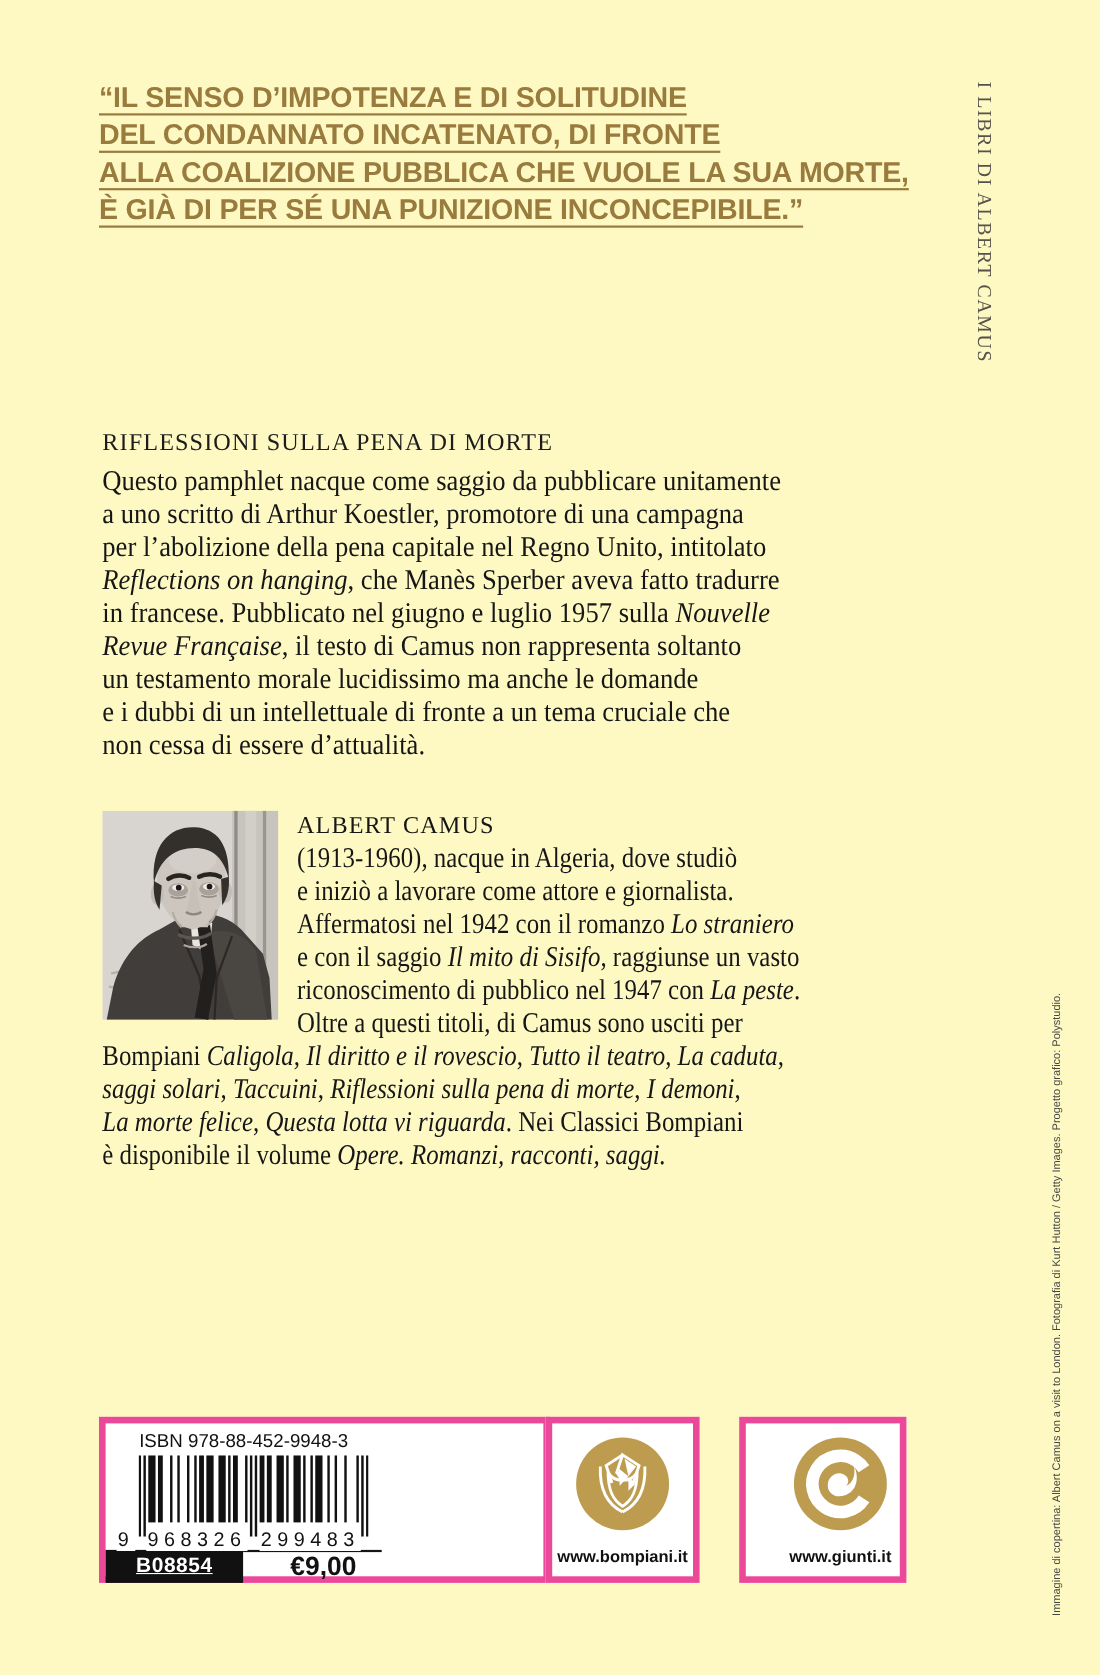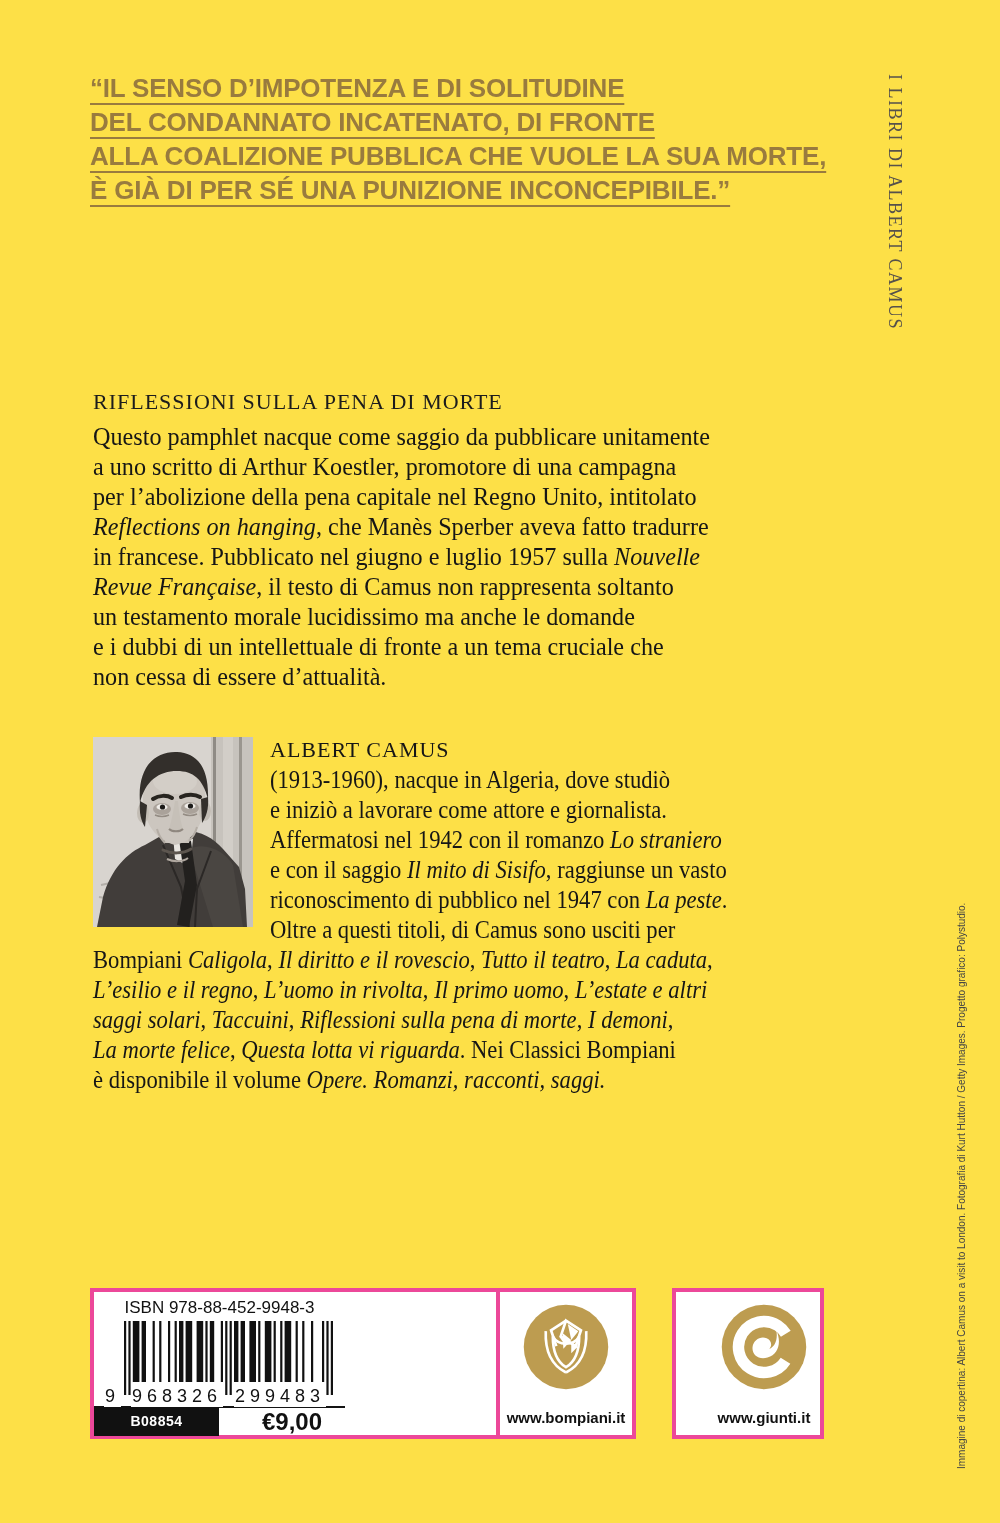--- a/index.html
+++ b/index.html
@@ -1,17 +1,17 @@
 <!DOCTYPE html>
 <html><head>
 <meta charset="utf-8">
 <style>
   html,body{margin:0;padding:0;}
   body{background:#e9e9e9;font-family:"Liberation Serif",serif;}
-  .page{position:relative;width:1000px;height:1523px;background:#fde047;margin:0 auto;overflow:hidden;}
+  .page{position:relative;width:1000px;height:1523px;background:#fef9c3;margin:0 auto;overflow:hidden;}
 
   
   .quote{position:absolute;left:90px;top:71px;font-family:"Liberation Sans",sans-serif;
          font-weight:bold;font-size:26px;line-height:34px;letter-spacing:-0.2px;}
   .quote div{white-space:nowrap;text-decoration:underline;text-decoration-thickness:2px;text-underline-offset:6px;}
 
   
   .spine{position:absolute;left:884px;top:74px;writing-mode:vertical-rl;
          font-family:"Liberation Serif",serif;font-size:18px;letter-spacing:1.5px;color:#56514b;}
 
@@ -28,34 +28,34 @@
   .bio .line{white-space:nowrap;font-size:26px;line-height:30px;height:30px;}
   .bio-lines div:nth-child(-n+6){margin-left:177px;}
   .bio .line>span{display:inline-block;transform:scaleX(.87);transform-origin:0 50%;}
 
   
   .credit{position:absolute;left:956px;top:1469px;width:632px;
           transform:rotate(-90deg);transform-origin:0 0;
           font-family:"Liberation Sans",sans-serif;font-size:10px;color:#454545;white-space:nowrap;}
 
   
-  .footer-box{position:absolute;top:1288px;height:151px;border:4px solid #ec4899;background:#fff;box-sizing:border-box;}
+  .footer-box{position:absolute;top:1288px;height:151px;border:6px solid #ec4899;background:#fff;box-sizing:border-box;}
   .box-a{left:90px;width:410px;display:flex;}
   .cell-barcode{width:251px;box-sizing:border-box;display:flex;flex-direction:column;}
   .isbn-label{font-family:"Liberation Sans",sans-serif;font-size:17px;text-align:center;margin-top:6px;color:#111;}
   .barcode-wrap{position:relative;width:209px;margin:3px 0 0 30px;}
   .digits{position:relative;margin-top:-13px;height:20px;font-family:"Liberation Sans",sans-serif;
           font-size:18px;color:#111;}
   .digits span{position:absolute;background:#fff;letter-spacing:5px;padding:0 1px;}
   .d-first{left:-20px;}
   .d-g1{left:7px;}
   .d-g2{left:110px;}
   .bottom-row{margin-top:auto;display:flex;height:38px;}
   .code-box{width:125px;background:#111;color:#fff;display:flex;align-items:center;justify-content:center;
-            font-family:"Liberation Sans",sans-serif;font-weight:bold;font-size:14px;letter-spacing:.5px;}
+            font-family:"Liberation Sans",sans-serif;font-weight:bold;font-size:19px;letter-spacing:.5px;text-decoration:underline;}
   .price-box{flex:1;border-top:2px solid #141414;display:flex;align-items:center;justify-content:center;
              font-family:"Liberation Sans",sans-serif;font-weight:bold;font-size:24px;color:#111;padding-left:20px;}
   .cell-series{flex:1;border-left:2px solid #141414;display:flex;flex-direction:column;
                align-items:center;justify-content:center;}
   .cell-series div{font-size:20px;letter-spacing:2px;line-height:23px;color:#111;}
 
   .box-b{left:496px;width:140px;}
   .box-c{left:672px;width:152px;padding-left:32px;}
   .logo-box{display:flex;flex-direction:column;align-items:center;}
   .logo-circle{width:88px;height:88px;margin-top:11px;}
@@ -132,21 +132,20 @@
     </div>
     <div class="bio-heading">ALBERT CAMUS</div>
     <div class="bio-lines">
         <div class="line"><span><span>(1913-1960), nacque in Algeria, dove studiò</span></span></div>
         <div class="line"><span><span>e iniziò a lavorare come attore e giornalista.</span></span></div>
         <div class="line"><span><span>Affermatosi nel 1942 con il romanzo </span><i>Lo straniero</i></span></div>
         <div class="line"><span><span>e con il saggio </span><i>Il mito di Sisifo</i><span>, raggiunse un vasto</span></span></div>
         <div class="line"><span><span>riconoscimento di pubblico nel 1947 con </span><i>La peste</i><span>.</span></span></div>
         <div class="line"><span><span>Oltre a questi titoli, di Camus sono usciti per</span></span></div>
         <div class="line"><span><span>Bompiani </span><i>Caligola</i><span>, </span><i>Il diritto e il rovescio</i><span>, </span><i>Tutto il teatro</i><span>, </span><i>La caduta</i><span>,</span></span></div>
-        <div class="line"><span><i>L’esilio e il regno</i><span>, </span><i>L’uomo in rivolta</i><span>, </span><i>Il primo uomo</i><span>, </span><i>L’estate e altri</i></span></div>
         <div class="line"><span><i>saggi solari</i><span>, </span><i>Taccuini</i><span>, </span><i>Riflessioni sulla pena di morte</i><span>, </span><i>I demoni</i><span>,</span></span></div>
         <div class="line"><span><i>La morte felice</i><span>, </span><i>Questa lotta vi riguarda</i><span>. Nei Classici Bompiani</span></span></div>
         <div class="line"><span><span>è disponibile il volume </span><i>Opere. Romanzi, racconti, saggi.</i></span></div>
       </div>
   </div>
 
   <div class="credit">Immagine di copertina: Albert Camus on a visit to London. Fotografia di Kurt Hutton / Getty Images. Progetto grafico: Polystudio.</div>
 
   <div class="footer-box box-a">
     <div class="cell-barcode">

